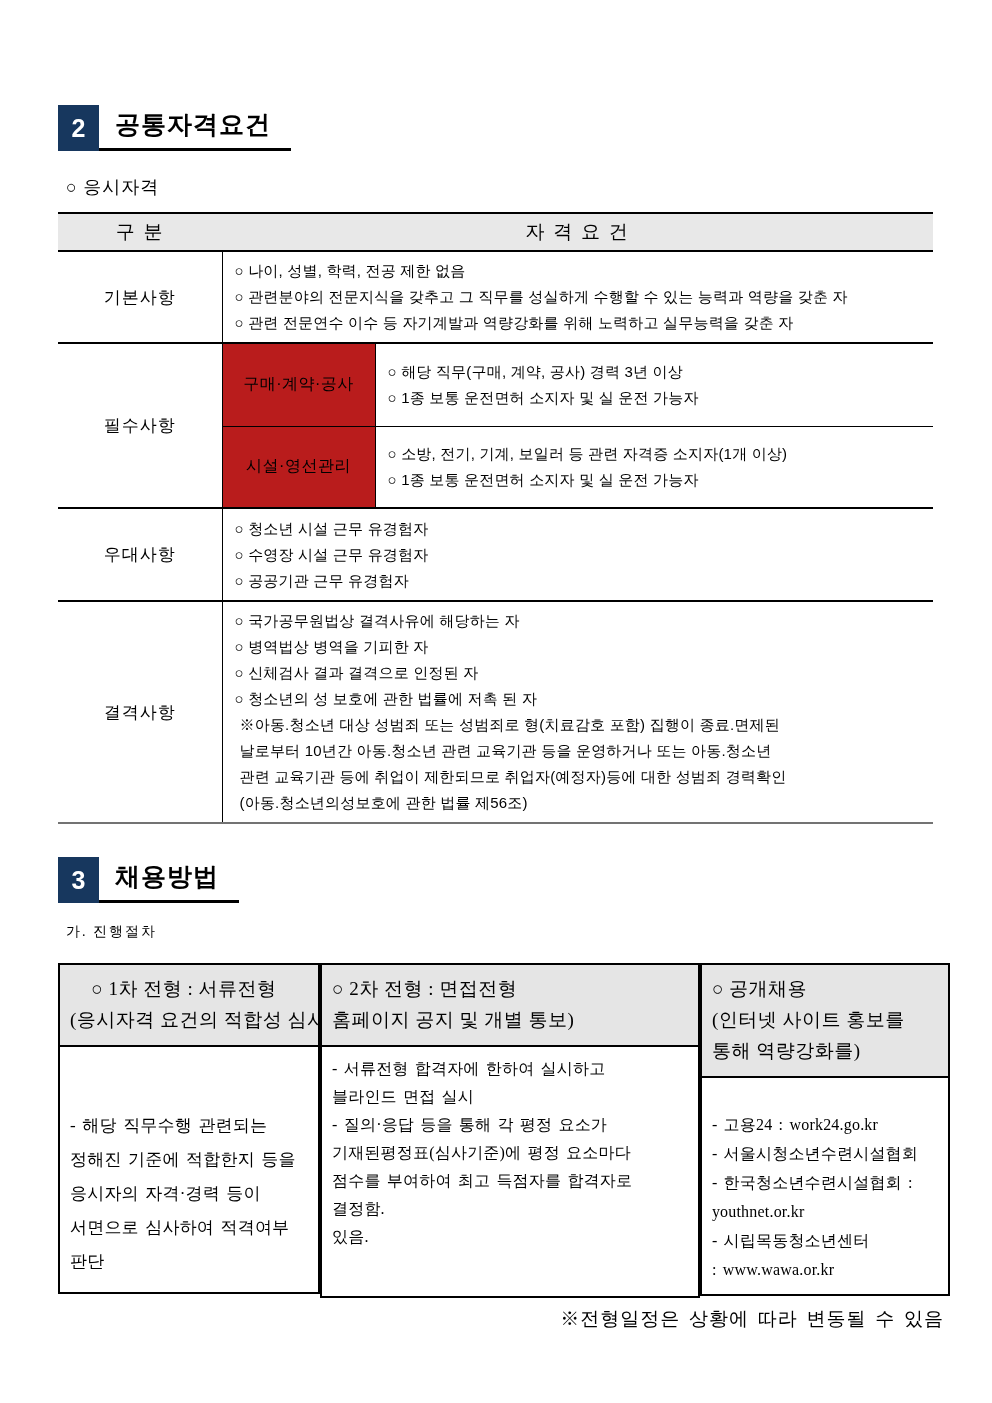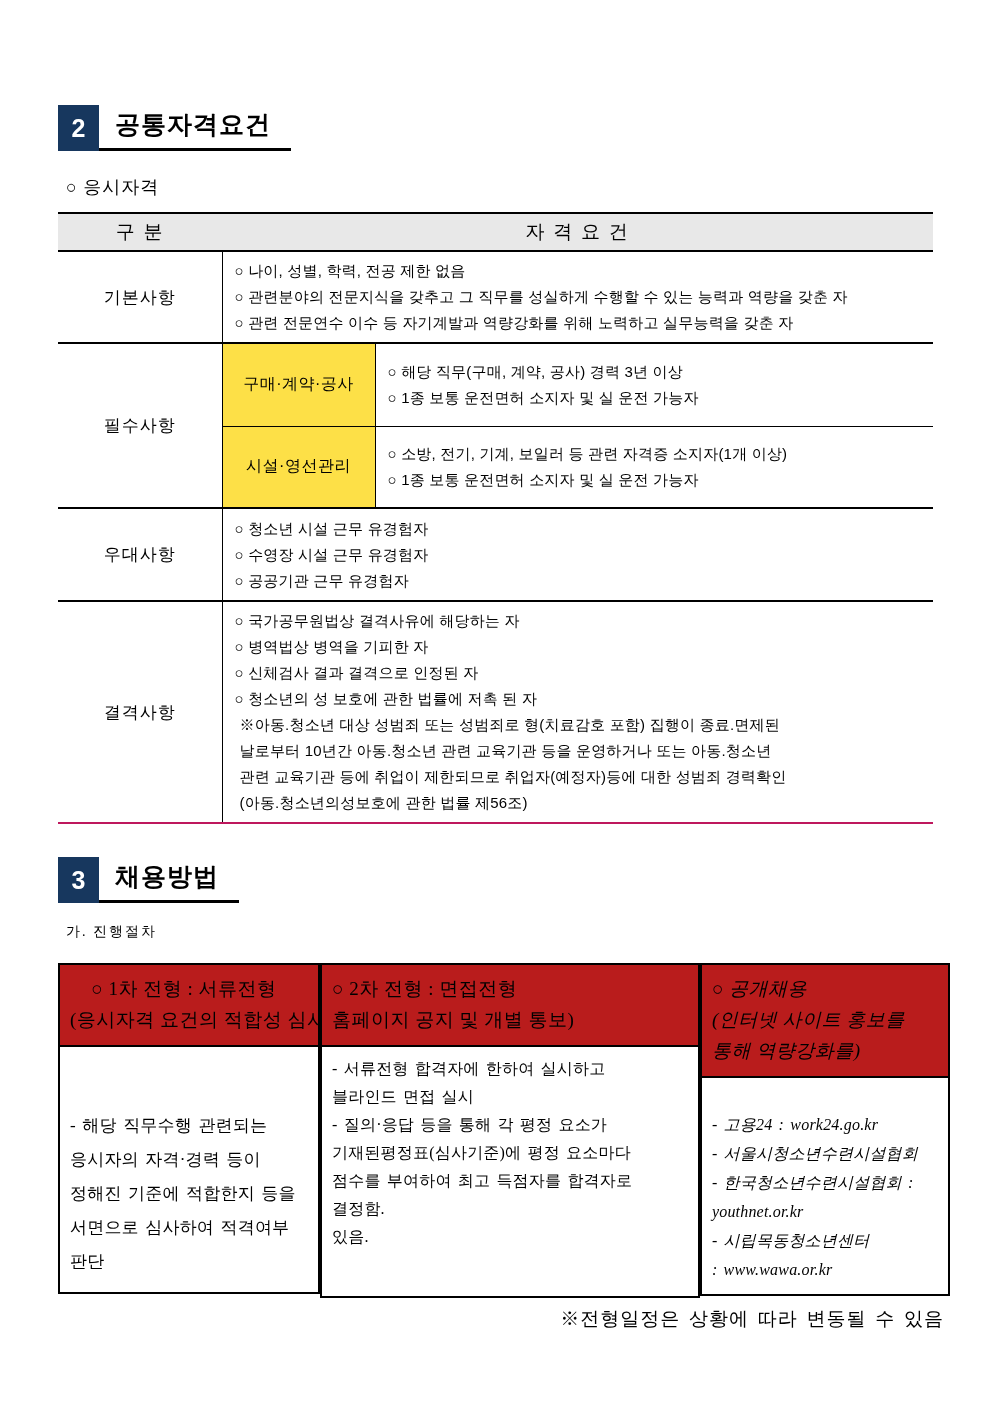--- a/index.html
+++ b/index.html
@@ -34,39 +34,39 @@
   }
   .sub-heading {
     margin:20px 0 20px 66px; font-size:14px; letter-spacing:2px;
     font-family:"Liberation Serif", serif;
   }
 
   
   table.qual-table {
     border-collapse:collapse; table-layout:fixed;
     margin-left:58px; width:875px;
-    border-top:2px solid #000; border-bottom:2px solid #be185d;
+    border-top:2px solid #000; border-bottom:2px solid #737373;
   }
   .qual-table col.c1 { width:164px; }
   .qual-table col.c2 { width:153px; }
   .qual-table th, .qual-table td { vertical-align:middle; }
   .qual-table .cat-h, .qual-table .req-h {
     background:#e8e8e8; font-size:19px; font-weight:normal;
     letter-spacing:2px; text-align:center; height:38px;
     font-family:"Liberation Serif", serif;
   }
   .qual-table tr.hdr { border-bottom:2px solid #000; }
   .qual-table tr.major { border-bottom:2px solid #000; }
   .qual-table tr.sub-sep { border-bottom:1px solid #000; }
   .qual-table th.cat {
     font-size:17px; font-weight:normal; text-align:center;
     letter-spacing:1px; border-right:1px solid #000;
   }
   .qual-table td.subcat {
-    background:#fde047; text-align:center; font-size:16px;
+    background:#b91c1c; text-align:center; font-size:16px;
     border-right:1px solid #000; letter-spacing:0.5px;
   }
   .qual-table td.content { padding:6px 4px 6px 12px; }
   .qual-table td.content .ln {
     font-size:15px; line-height:26px; white-space:nowrap; letter-spacing:0.2px;
   }
   .qual-table td.content .note {
     font-size:15px; line-height:26px; white-space:nowrap; padding-left:5px; letter-spacing:0.2px;
   }
   tr.r-basic { height:78px; }
@@ -76,23 +76,23 @@
   tr.r-disq { height:221px; }
 
   
   .boxes {
     margin:22px 42px 0 58px; width:892px;
     display:flex; justify-content:space-between; align-items:flex-start;
   }
   .pbox { border:2px solid #000; background:#fff; }
   .pbox-1 { width:262px; min-height:331px; }
   .pbox-2 { width:398px; min-height:335px; }
-  .pbox-3 { width:262px; min-height:325px;font-style:italic; }
+  .pbox-3 { width:262px; min-height:325px; }
   .pbox-head {
-    background:#b91c1c; border-bottom:2px solid #000;
+    background:#e5e5e5; border-bottom:2px solid #000;
     padding:8px 20px 10px 10px;
   }
   .pbox-head .hln {
     font-size:19px; line-height:31px; letter-spacing:0.5px; white-space:nowrap;
     font-family:"Liberation Serif", serif;
   }
   .pbox-1 .pbox-head { text-align:center; }
   .pbox-body { padding:8px 6px 10px 10px; font-family:"Liberation Serif", serif; }
   .pbox-body .bln { font-size:16px; white-space:nowrap; word-spacing:2px; letter-spacing:0.2px; }
   .pbox-1 .pbox-body { padding-top:62px; }
@@ -193,22 +193,22 @@
 
 <div class="boxes">
 
   <div class="pbox pbox-1">
     <div class="pbox-head">
       <div class="hln">○ 1차 전형 : 서류전형</div>
       <div class="hln">(응시자격 요건의 적합성 심사)</div>
     </div>
     <div class="pbox-body">
       <div class="bln">- 해당 직무수행 관련되는</div>
+      <div class="bln">정해진 기준에 적합한지 등을</div>
       <div class="bln">응시자의 자격·경력 등이</div>
-      <div class="bln">정해진 기준에 적합한지 등을</div>
       <div class="bln">서면으로 심사하여 적격여부</div>
       <div class="bln">판단</div>
     </div>
   </div>
 
   <div class="pbox pbox-2">
     <div class="pbox-head">
       <div class="hln">○ 2차 전형 : 면접전형</div>
       <div class="hln">홈페이지 공지 및 개별 통보)</div>
     </div>

